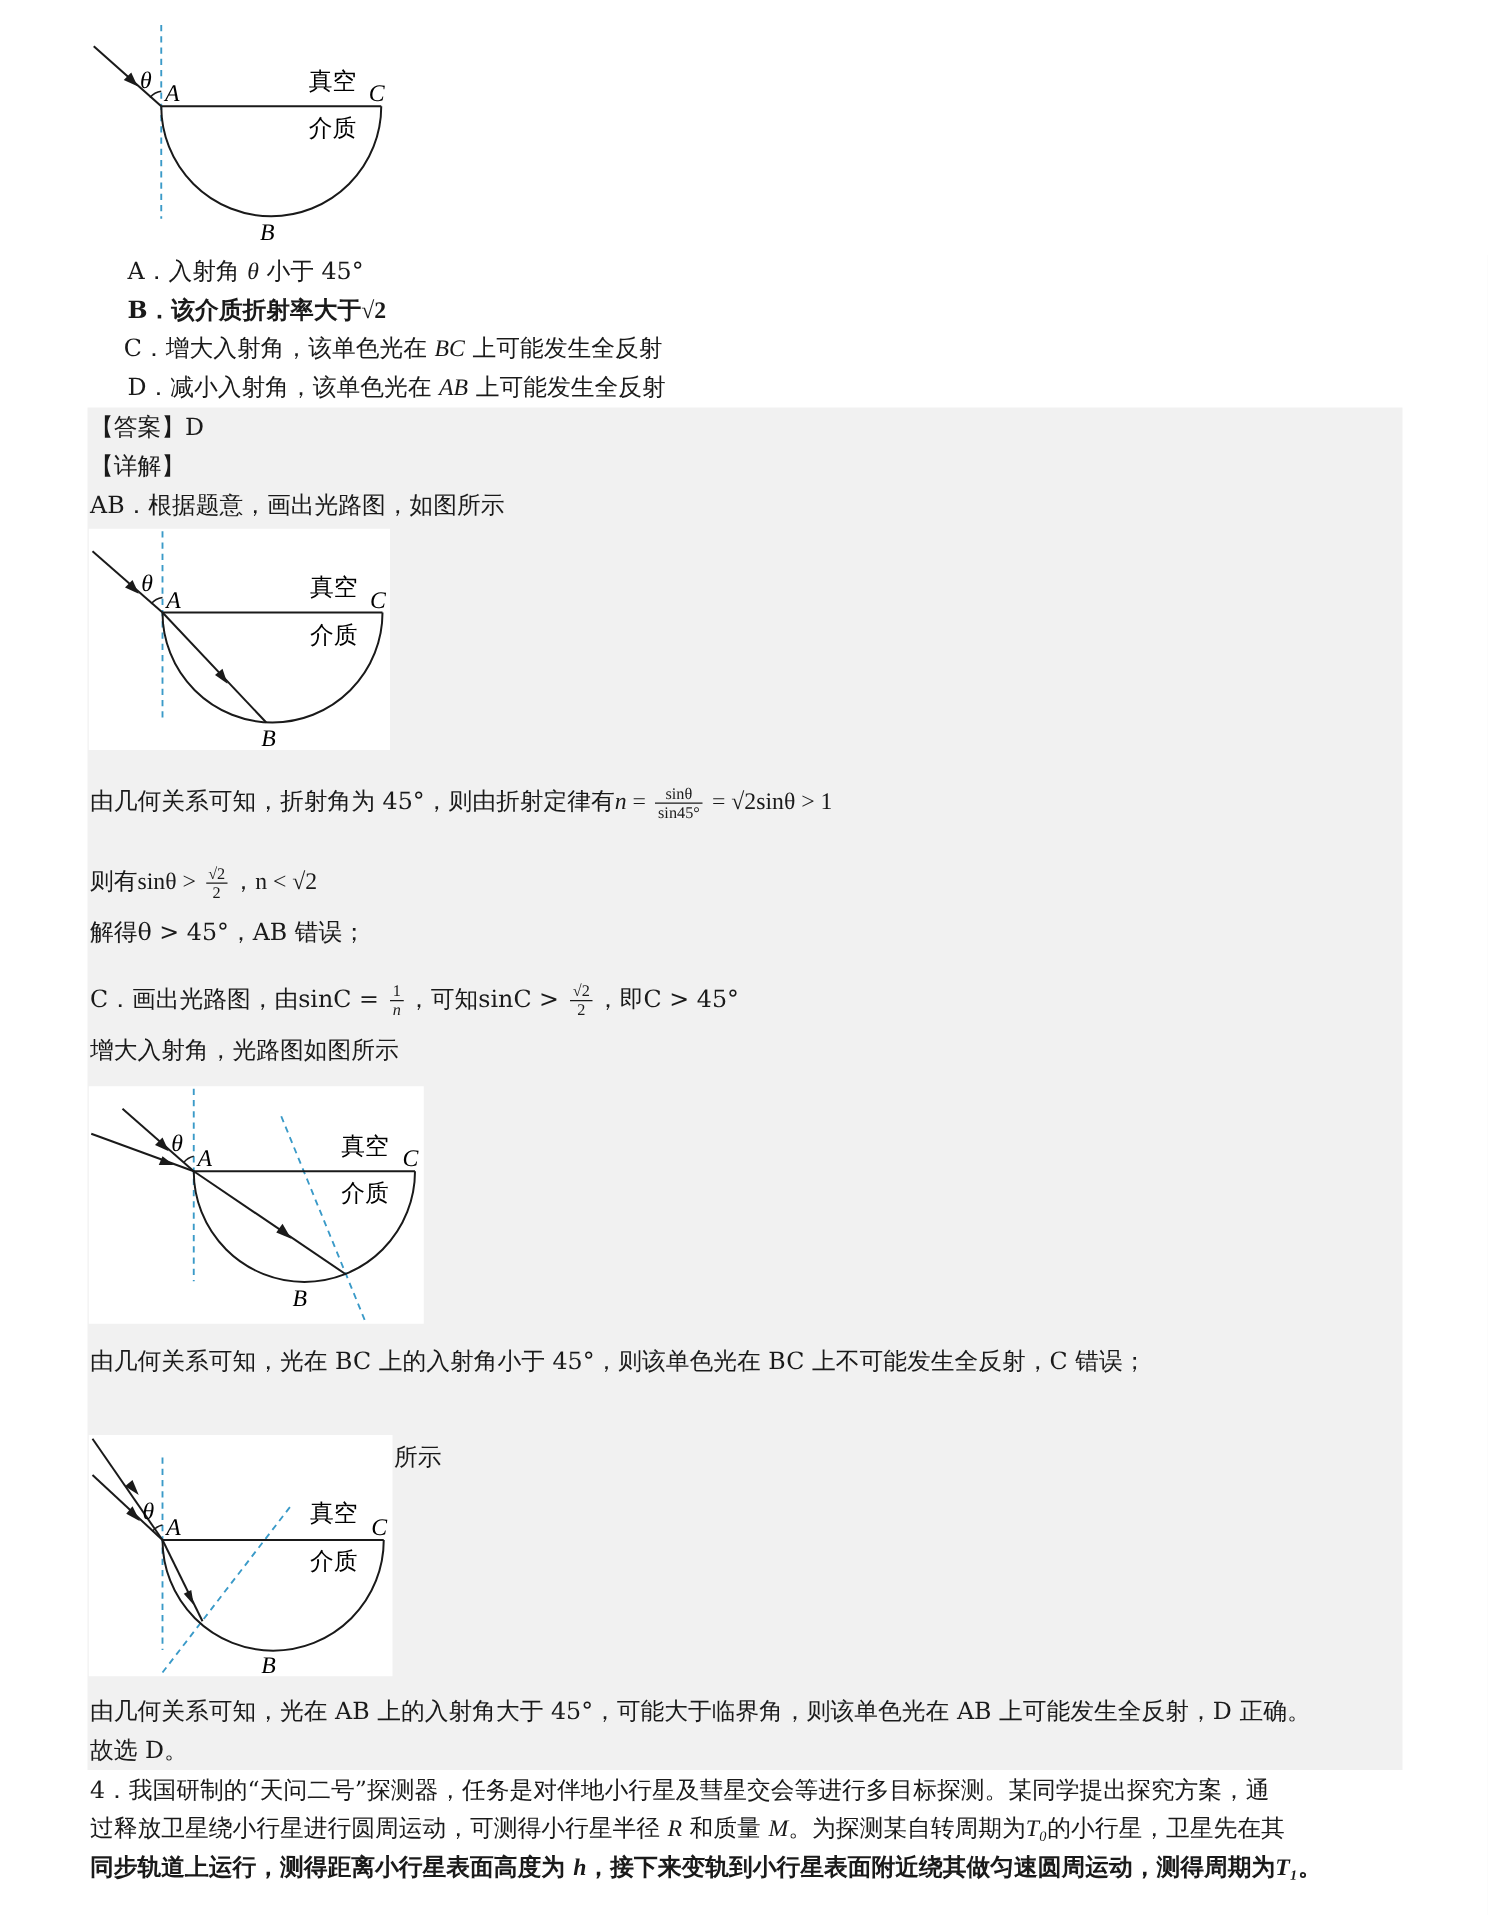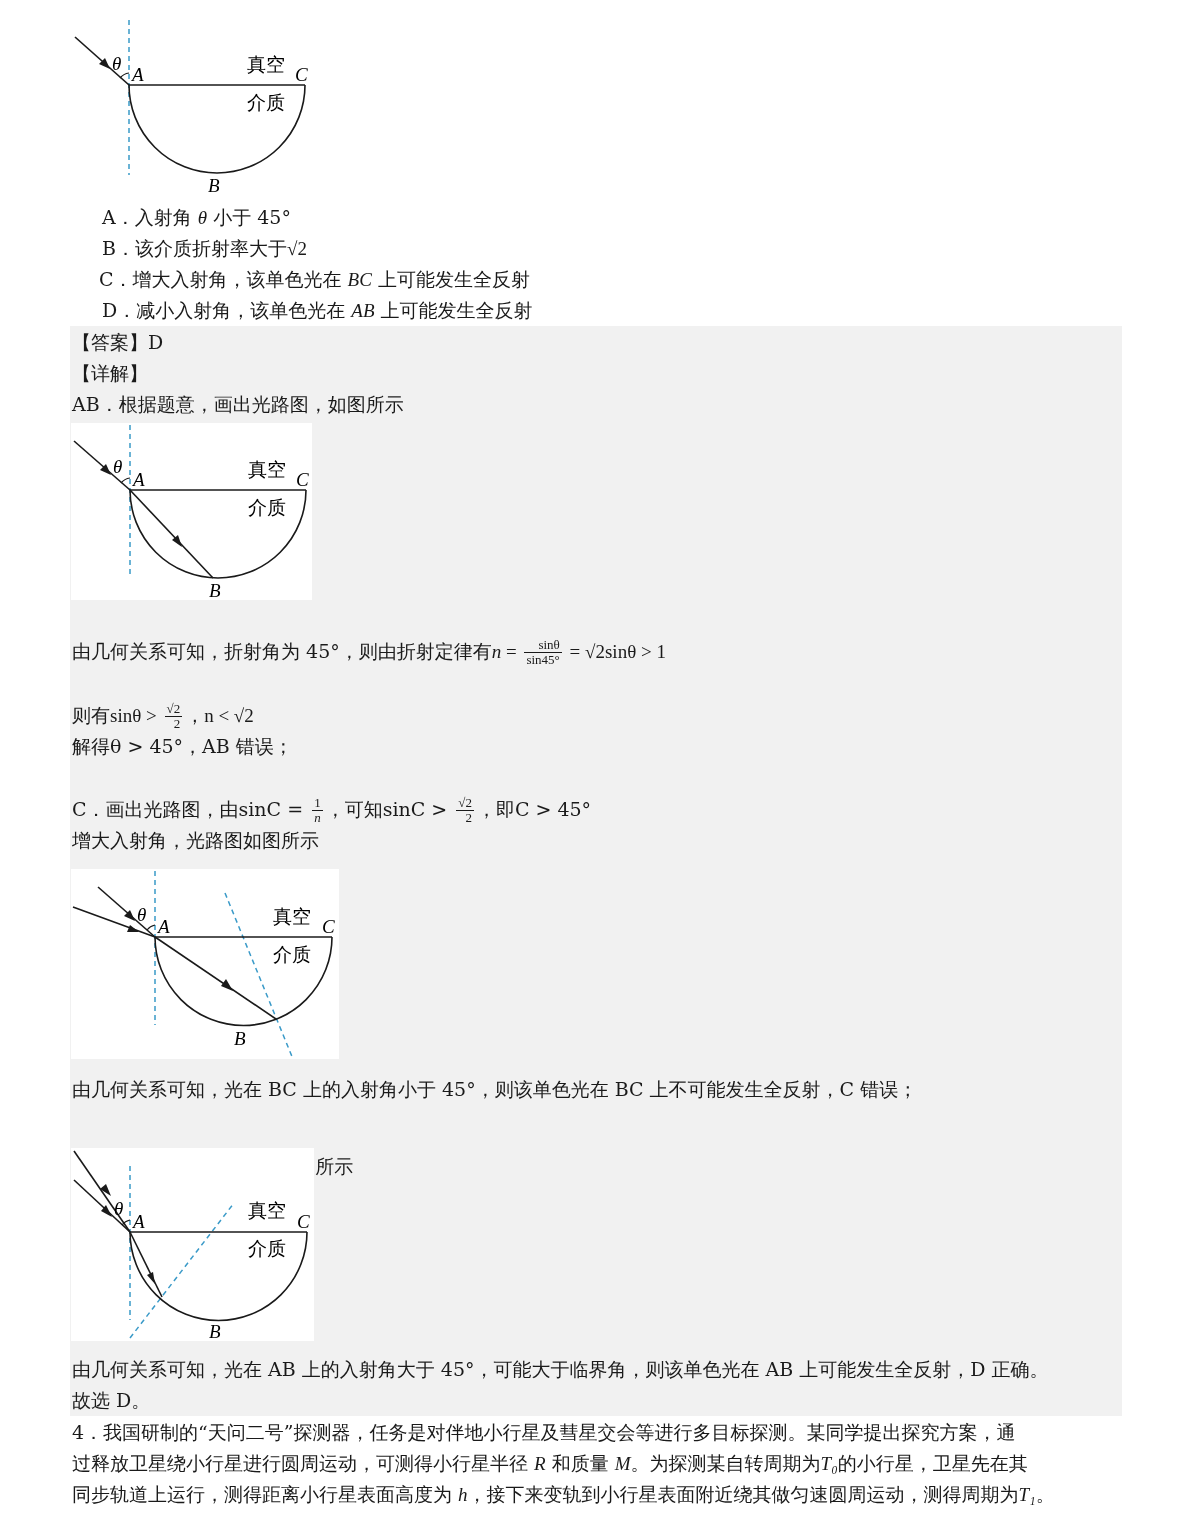--- a/index.html
+++ b/index.html
@@ -3,21 +3,21 @@
 <meta charset="utf-8">
 <style>
   html, body { margin: 0; padding: 0; background: #ffffff; }
   body { width: 1190px; height: 1532px; position: relative; overflow: hidden;
          font-family: "DejaVu Serif", "Liberation Serif", serif; color: #1a1a1a; font-size: 19px; }
   .abs { position: absolute; }
   .line { position: absolute; white-space: nowrap; line-height: 24px; }
   .it { font-style: italic; font-family: "Liberation Serif", serif; }
   .gray { position: absolute; left: 70px; top: 326px; width: 1052px; height: 1090px; background: #f1f1f1; }
   .fig { position: absolute; background: #ffffff; }
-  .frac { display: inline-block; vertical-align: middle; text-align: right; font-size: 13px; line-height: 14px; margin: 18px 3px; }
+  .frac { display: inline-block; vertical-align: middle; text-align: center; font-size: 13px; line-height: 14px; margin: 8px 3px; }
   .frac .num { display: block; border-bottom: 1px solid #1a1a1a; padding: 0 2px; }
   .frac .den { display: block; padding: 0 2px; }
   .m { font-family: "Liberation Serif", serif; }
   svg text { font-family: "Liberation Serif", serif; }
 </style>
 </head>
 <body>
 
 <div class="gray"></div>
 
@@ -32,21 +32,21 @@
   <text x="62" y="66" font-size="19" font-style="italic">A</text>
   <text x="225" y="66" font-size="19" font-style="italic">C</text>
   <text x="138" y="177" font-size="19" font-style="italic">B</text>
   <text x="177" y="56" font-size="19">真空</text>
   <text x="177" y="94" font-size="19">介质</text>
 </svg>
 
 <div class="line" style="left:102px;top:205px;">
   <span>A．</span><span>入射角 </span><span class="it">θ</span><span> 小于 45°</span>
 </div>
-<div class="line" style="left:102px;top:236px;">
+<div class="line" style="left:102px;top:236px;font-weight:bold;">
   <span>B．</span><span>该介质折射率大于</span><span class="m">√2</span><span></span>
 </div>
 <div class="line" style="left:99px;top:267px;">
   <span>C．</span><span>增大入射角，该单色光在 </span><span class="it">BC</span><span> 上可能发生全反射</span>
 </div>
 <div class="line" style="left:102px;top:298px;">
   <span>D．</span><span>减小入射角，该单色光在 </span><span class="it">AB</span><span> 上可能发生全反射</span>
 </div>
 
 <div class="line" style="left:72px;top:330px;">
@@ -127,15 +127,15 @@
   <text x="177" y="107" font-size="19">介质</text>
 </svg>
 
 <div class="line" style="left:72px;top:1357px;">由几何关系可知，光在 AB 上的入射角大于 45°，可能大于临界角，则该单色光在 AB 上可能发生全反射，D 正确。</div>
 <div class="line" style="left:72px;top:1388px;">故选 D。</div>
 
 <div class="line" style="left:72px;top:1420px;">4．我国研制的“天问二号”探测器，任务是对伴地小行星及彗星交会等进行多目标探测。某同学提出探究方案，通</div>
 <div class="line" style="left:72px;top:1451px;">
   <span>过释放卫星绕小行星进行圆周运动，可测得小行星半径 </span><span class="it">R</span><span> 和质量 </span><span class="it">M</span><span>。为探测某自转周期为</span><span class="it">T₀</span><span>的小行星，卫星先在其</span>
 </div>
-<div class="line" style="left:72px;top:1482px;">
+<div class="line" style="left:72px;top:1482px;font-weight:bold;">
   <span>同步轨道上运行，测得距离小行星表面高度为 </span><span class="it">h</span><span>，接下来变轨到小行星表面附近绕其做匀速圆周运动，测得周期为</span><span class="it">T₁</span><span>。</span>
 </div>
 
 </body></html>

